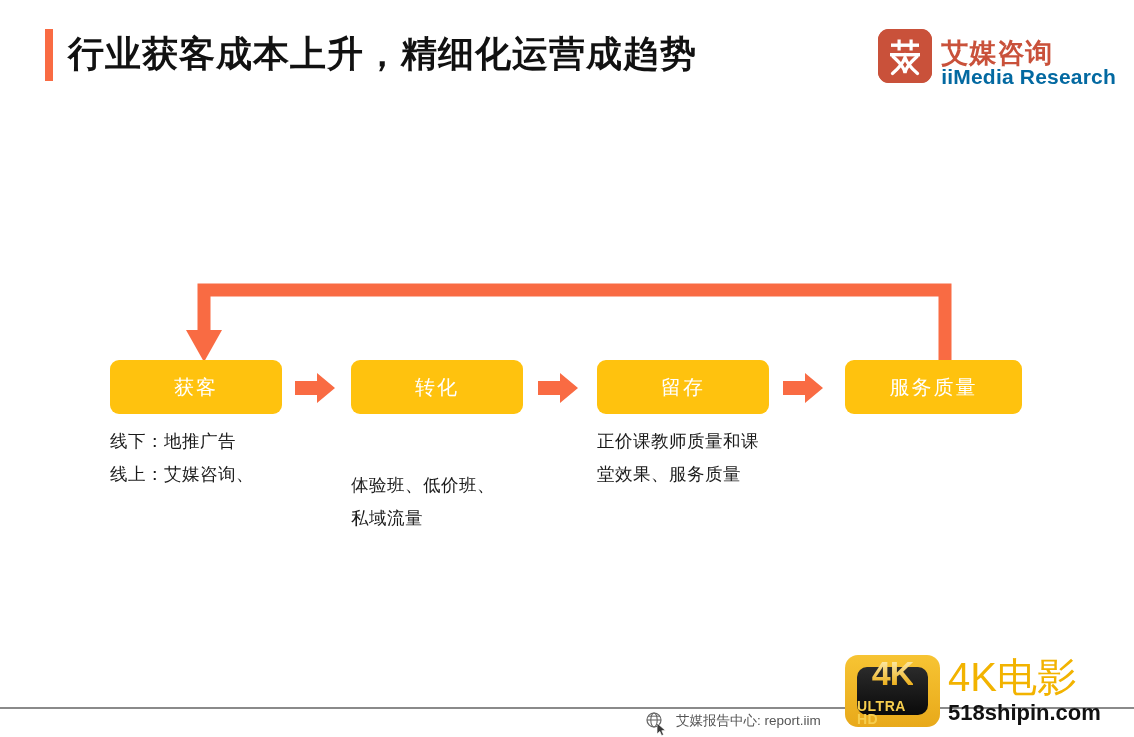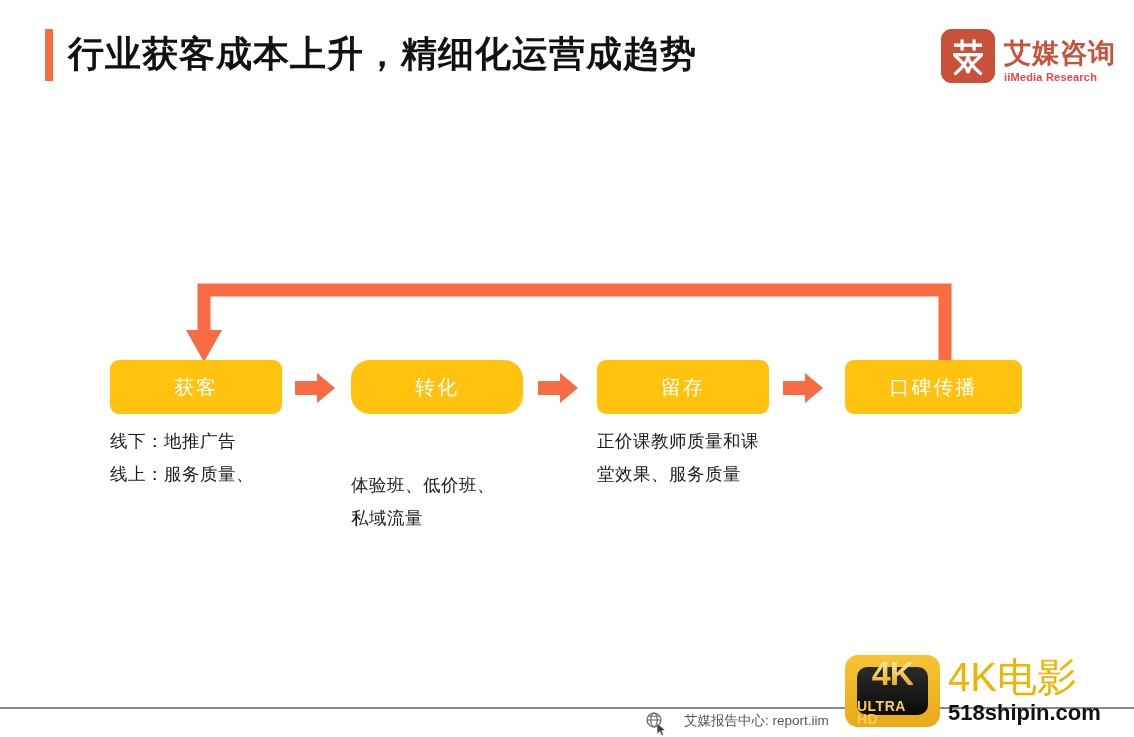--- a/index.html
+++ b/index.html
@@ -64,23 +64,23 @@
   .logo-text { display: flex; flex-direction: column; justify-content: center; }
   .logo-cn {
     font-size: 27px;
     font-weight: 700;
     color: #C9513A;
     letter-spacing: 1px;
     line-height: 30px;
     margin-top: 12px;
   }
   .logo-en {
-    font-size: 11px;
-    font-weight: 700;
-    color: #ef4444;
+    font-size: 21px;
+    font-weight: 700;
+    color: #0369a1;
     letter-spacing: 0.2px;
     line-height: 18px;
   }
 
   
   .flow {
     position: absolute;
     left: 0;
     top: 270px;
     width: 928px;
@@ -149,21 +149,21 @@
     width: 1134px;
     height: 2px;
     background: #8a8a8a;
   }
   .footer-note {
     position: absolute;
     left: 646px;
     top: 712px;
     display: flex;
     align-items: center;
-    gap: 20px;
+    gap: 12px;
     font-size: 13.5px;
     color: #555555;
     white-space: nowrap;
   }
   .globe-icon { display: block; }
   .cursor-icon {
     position: absolute;
     left: 11px;
     top: 11px;
   }
@@ -277,49 +277,49 @@
 
     <div class="stage-box" style="left:0px; width:172px;">
       <span class="stage-label">获客</span>
     </div>
     <div class="stage-arrow" style="left:185px;">
       <svg width="40" height="30" viewBox="0 0 40 30" aria-hidden="true">
         <polygon points="0,8 22,8 22,0 40,15 22,30 22,22 0,22" fill="#F96B43"></polygon>
       </svg>
     </div>
 
-    <div class="stage-box" style="left:241px; width:172px;border-radius:19px;">
+    <div class="stage-box" style="left:241px; width:172px;">
       <span class="stage-label">转化</span>
     </div>
     <div class="stage-arrow" style="left:428px;">
       <svg width="40" height="30" viewBox="0 0 40 30" aria-hidden="true">
         <polygon points="0,8 22,8 22,0 40,15 22,30 22,22 0,22" fill="#F96B43"></polygon>
       </svg>
     </div>
 
     <div class="stage-box" style="left:487px; width:172px;">
       <span class="stage-label">留存</span>
     </div>
     <div class="stage-arrow" style="left:673px;">
       <svg width="40" height="30" viewBox="0 0 40 30" aria-hidden="true">
         <polygon points="0,8 22,8 22,0 40,15 22,30 22,22 0,22" fill="#F96B43"></polygon>
       </svg>
     </div>
 
     <div class="stage-box" style="left:735px; width:177px;">
-      <span class="stage-label">口碑传播</span>
+      <span class="stage-label">服务质量</span>
     </div>
 
   </div>
 
   <div class="descs">
 
     <div class="desc" style="left:110px; width:220px;">
       <div class="desc-line">线下：地推广告</div>
-      <div class="desc-line">线上：服务质量、</div>
+      <div class="desc-line">线上：艾媒咨询、</div>
     </div>
 
     <div class="desc" style="left:351px; width:220px;margin-top:44px;">
       <div class="desc-line">体验班、低价班、</div>
       <div class="desc-line">私域流量</div>
     </div>
 
     <div class="desc" style="left:597px; width:250px;">
       <div class="desc-line">正价课教师质量和课</div>
       <div class="desc-line">堂效果、服务质量</div>

